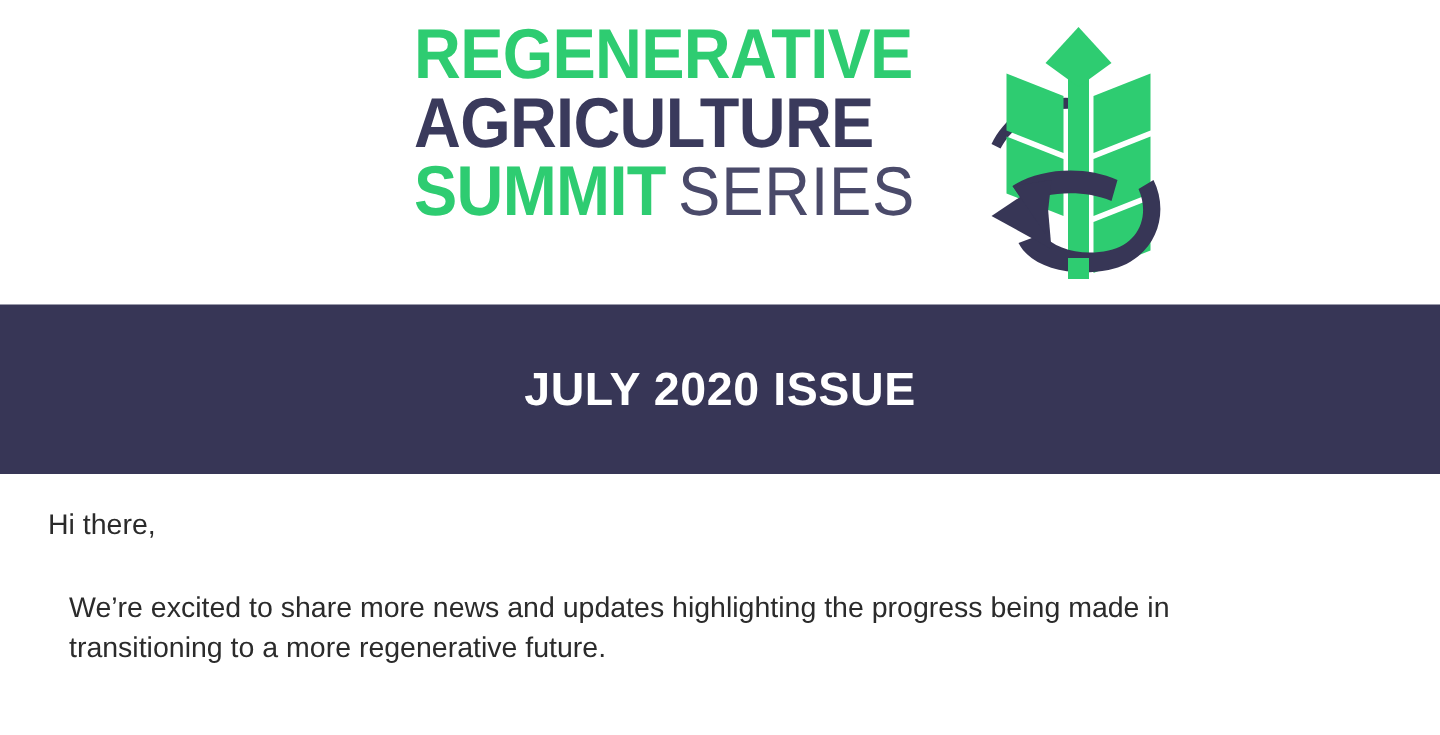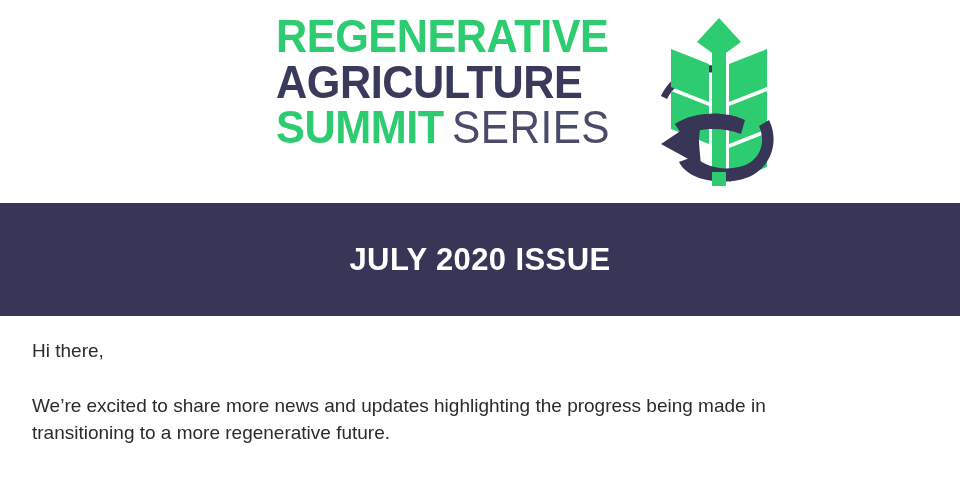--- a/index.html
+++ b/index.html
@@ -128,20 +128,21 @@
     line-height: 1.35;
     margin-bottom: 28px;
   }
 
   .intro-paragraph {
     font-family: "Liberation Sans", sans-serif;
     font-size: 19px;
     color: #2b2b2b;
     line-height: 1.45;
     max-width: 856px;
+    margin-left: 14px;
   }
 </style>
 </head>
 <body>
 
 <div class="email-page">
 
   <header class="logo-header">
     <div class="logo-lockup">
 

